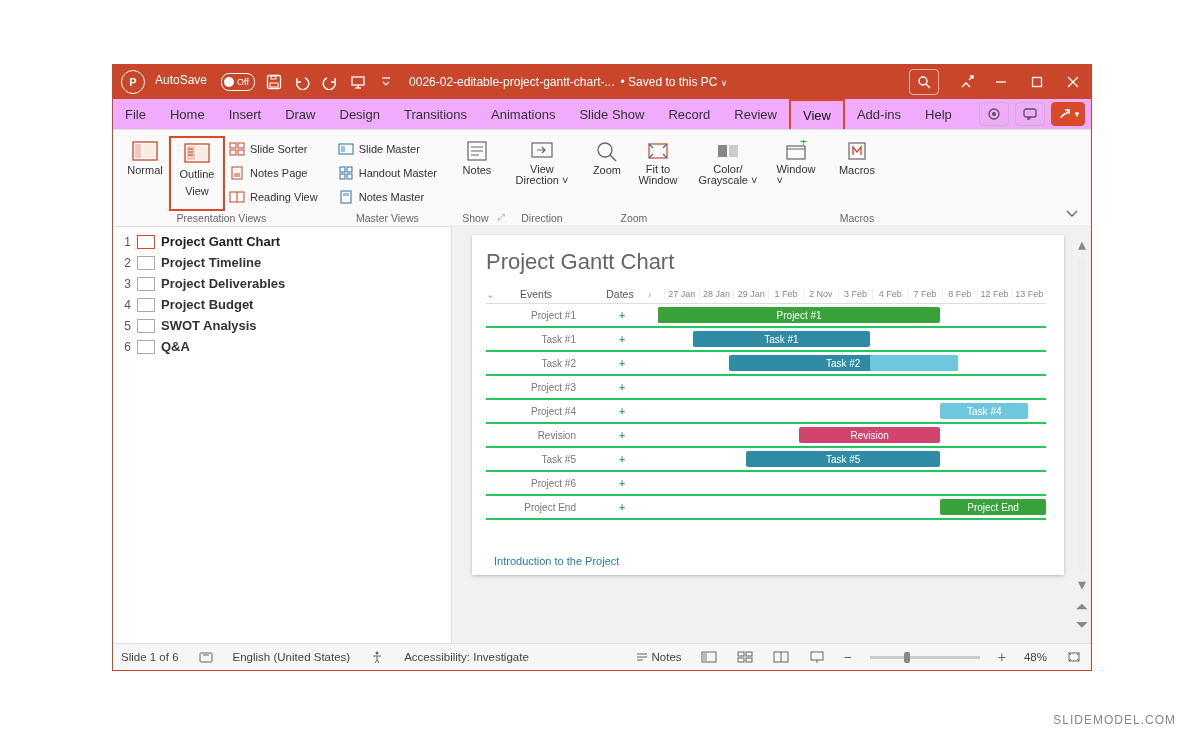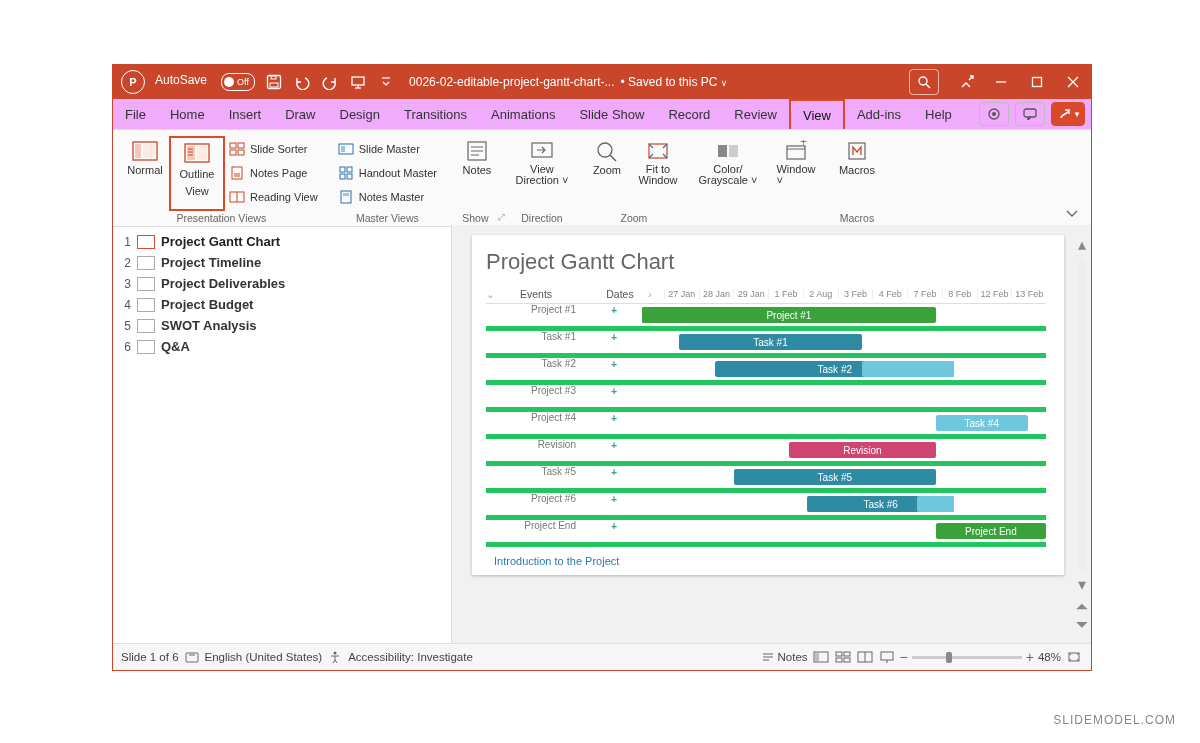--- a/index.html
+++ b/index.html
@@ -55,29 +55,29 @@
 .scrollbar{position:absolute;right:2px;top:10px;bottom:10px;width:14px;display:flex;flex-direction:column;align-items:center;color:#888;}
 .scrollbar .track{flex:1;width:8px;background:#eee;border-radius:4px;margin:4px 0;}
 .slide{position:absolute;left:20px;top:10px;width:592px;height:340px;background:#fff;box-shadow:0 1px 3px rgba(0,0,0,0.25);padding:10px 14px;box-sizing:border-box;}
 .slide h2{margin:4px 0 10px 0;font-weight:400;color:#666;font-size:22px;}
 .gantt{width:560px;font-size:10.5px;color:#555;position:relative;}
 .gantt .hdr{display:flex;border-bottom:1px solid #ddd;height:18px;align-items:center;}
 .gantt .hdr .evcol{width:90px;padding-left:18px;}
 .gantt .hdr .dtcol{width:56px;text-align:center;}
 .gantt .hdr .dates{flex:1;display:flex;}
 .gantt .hdr .dcell{flex:1;text-align:center;font-size:9px;color:#888;border-left:1px solid #eee;}
-.gantt .row{display:flex;align-items:flex-start;height:22px;border-bottom:5px solid #22c55e;position:relative;}
+.gantt .row{display:flex;align-items:center;height:22px;border-bottom:2px solid #22c55e;position:relative;gap:8px;}
 .gantt .row .lbl{width:90px;text-align:right;padding-right:10px;color:#777;font-size:10px;}
 .gantt .row .plus{width:56px;text-align:center;color:#3b9c9c;font-weight:bold;}
 .gantt .row .bars{flex:1;position:relative;height:100%;}
 .gantt .bar{position:absolute;top:3px;height:16px;border-radius:2px;color:#fff;font-size:10px;display:flex;align-items:center;justify-content:center;}
 .gantt .chev{width:16px;color:#aaa;}
 .slide .footer{position:absolute;bottom:8px;left:22px;color:#2a7ab0;font-size:11px;}
 
-.statusbar{position:absolute;bottom:0;left:0;right:0;height:26px;border-top:1px solid #ddd;background:#f6f6f6;display:flex;align-items:center;font-size:11.5px;color:#444;padding:0 8px;gap:4px;}
+.statusbar{position:absolute;bottom:0;left:0;right:0;height:26px;border-top:1px solid #ddd;background:#f6f6f6;display:flex;align-items:center;font-size:11.5px;color:#444;padding:0 8px;gap:18px;}
 .statusbar .sbspacer{flex:1;}
 .statusbar .sicon{width:18px;height:14px;display:flex;align-items:center;justify-content:center;color:#666;}
 .statusbar .zoomslider{width:110px;height:3px;background:#ccc;position:relative;}
 .statusbar .zoomslider .knob{position:absolute;left:34px;top:-4px;width:6px;height:11px;background:#888;border-radius:2px;}
 
 .watermark{position:absolute;right:24px;bottom:16px;font-size:12px;letter-spacing:1px;color:#888;}
 </style>
 </head>
 <body>
 <div class="stage">
@@ -418,21 +418,21 @@
           <div class="hdr">
             <span class="chev">⌄</span>
             <span class="evcol" style="width:72px">Events</span>
             <span class="dtcol">Dates</span>
             <span class="chev">›</span>
             <div class="dates" id="date-hdr">
                   <div class="dcell">27 Jan</div>
                   <div class="dcell">28 Jan</div>
                   <div class="dcell">29 Jan</div>
                   <div class="dcell">1 Feb</div>
-                  <div class="dcell">2 Aug</div>
+                  <div class="dcell">2 Nov</div>
                   <div class="dcell">3 Feb</div>
                   <div class="dcell">4 Feb</div>
                   <div class="dcell">7 Feb</div>
                   <div class="dcell">8 Feb</div>
                   <div class="dcell">12 Feb</div>
                   <div class="dcell">13 Feb</div>
                 </div>
           </div>
           <div id="gantt-rows">
                 <div class="row">
@@ -479,24 +479,20 @@
                 <div class="row">
                   <span class="lbl">Task #5</span>
                   <span class="plus">+</span>
                   <div class="bars">
                     <div class="bar" style="left:22.73%;width:50.00%;background:#2e8ba3">Task #5</div>
                   </div>
                 </div>
                 <div class="row">
                   <span class="lbl">Project #6</span>
                   <span class="plus">+</span>
-                  <div class="bars">
-                    <div class="bar" style="left:40.91%;width:36.36%;background:#2e8ba3">Task #6</div>
-                    <div class="bar" style="left:68.18%;width:9.09%;background:#6fc7dd"></div>
-                  </div>
                 </div>
                 <div class="row">
                   <span class="lbl">Project End</span>
                   <span class="plus">+</span>
                   <div class="bars">
                     <div class="bar" style="left:72.73%;width:27.27%;background:#3aa23a">Project End</div>
                   </div>
                 </div>
               </div>
         </div>

